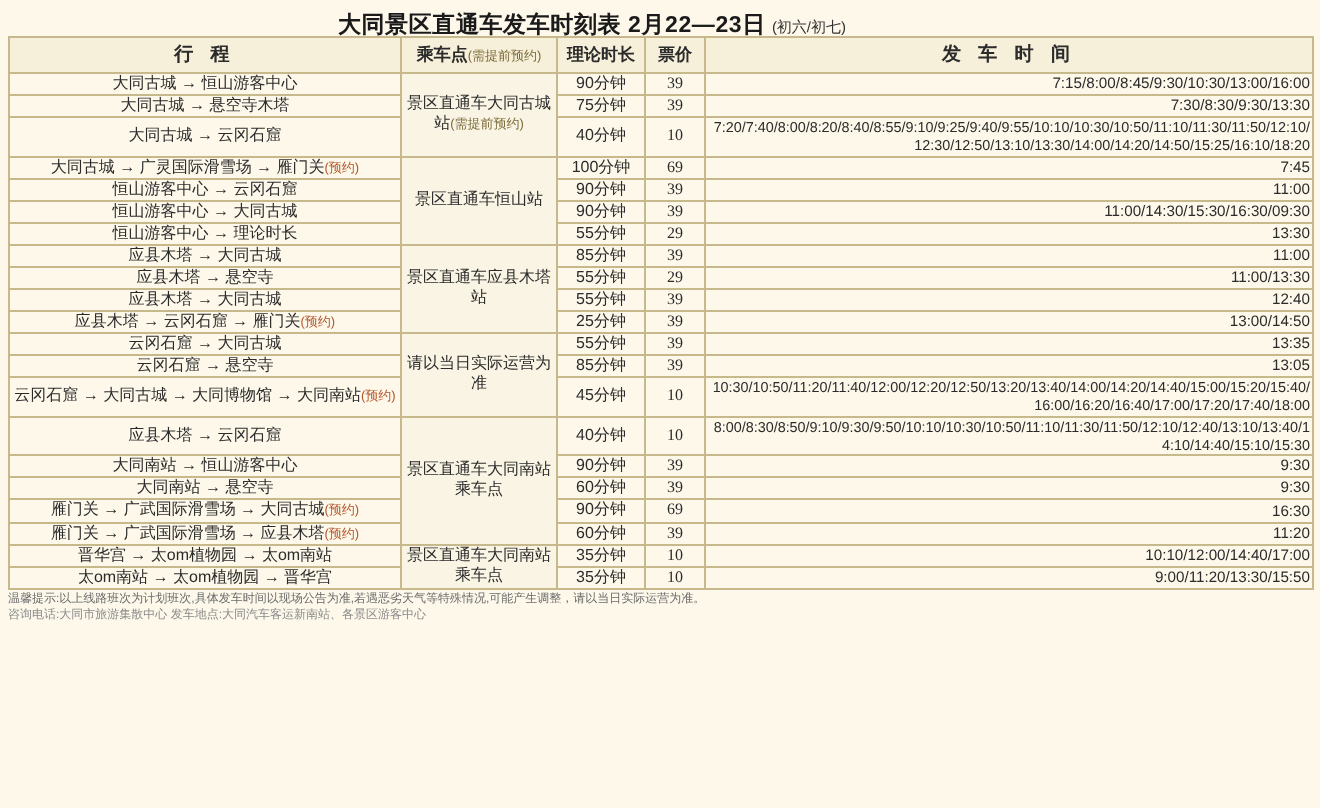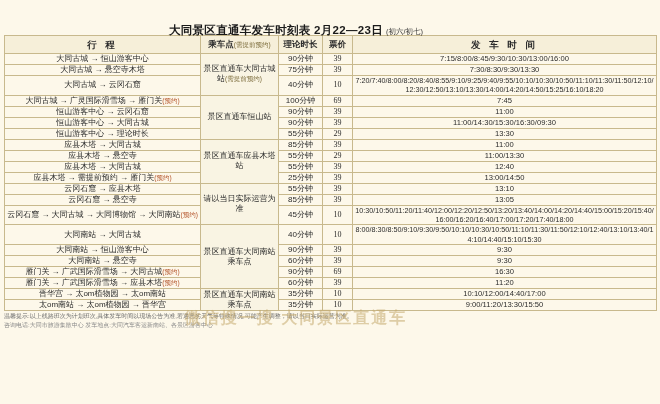--- a/index.html
+++ b/index.html
@@ -6,21 +6,21 @@
   body{
     width:660px;height:404px;
     background:#fdf8ea;
     font-family:"Liberation Sans","DejaVu Sans",sans-serif;
     overflow:hidden;
     position:relative;
   }
   .sheet{
     width:592px;height:404px;
     box-sizing:border-box;
-    padding:20px 4px 0 4px;
+    padding:3px 4px 0 4px;
     position:relative;
   }
   .title-row{
     text-align:center;
     position:relative;
     height:15px;
   }
   .title{
     font-size:11.5px;
     font-weight:bold;
@@ -77,21 +77,21 @@
     font-size:6.5px;
   }
   .pickup{
     background:#f9f4e3;
     font-size:8px;
   }
   .dur{font-size:8px;margin-left:27px;}
   .price{font-size:8px;font-family:Liberation Serif, serif;}
   .times{
     font-size:7.2px;
-    text-align:center;
+    text-align:right;
     letter-spacing:0;
     line-height:1.3;
     word-break:break-all;
   }
   .times.big{font-size:7.6px;}
   .footer{
     font-size:6px;
     color:#6b6b6b;
     margin-top:1px;
     line-height:1.4;
@@ -194,46 +194,46 @@
           <td class="price">29</td>
           <td class="times big">11:00/13:30</td>
         </tr>
         <tr>
           <td class="route"><span>应县木塔 → 大同古城</span></td>
           <td class="dur">55分钟</td>
           <td class="price">39</td>
           <td class="times big">12:40</td>
         </tr>
         <tr>
-          <td class="route"><span>应县木塔 → 需提前预约 → 雁门关</span><span class="tag">(预约)</span></td>
+          <td class="route"><span>应县木塔 → 云冈石窟 → 雁门关</span><span class="tag">(预约)</span></td>
           <td class="dur">25分钟</td>
           <td class="price">39</td>
           <td class="times big">13:00/14:50</td>
         </tr>
         <tr>
-          <td class="route"><span>云冈石窟 → 应县木塔</span></td>
+          <td class="route"><span>云冈石窟 → 大同古城</span></td>
           <td class="pickup" rowspan="3"><span>请以当日实际运营为准</span></td>
           <td class="dur">55分钟</td>
           <td class="price">39</td>
-          <td class="times big">13:10</td>
+          <td class="times big">13:35</td>
         </tr>
         <tr>
           <td class="route"><span>云冈石窟 → 悬空寺</span></td>
           <td class="dur">85分钟</td>
           <td class="price">39</td>
           <td class="times big">13:05</td>
         </tr>
         <tr>
           <td class="route"><span>云冈石窟 → 大同古城 → 大同博物馆 → 大同南站</span><span class="tag">(预约)</span></td>
           <td class="dur">45分钟</td>
           <td class="price">10</td>
           <td class="times">10:30/10:50/11:20/11:40/12:00/12:20/12:50/13:20/13:40/14:00/14:20/14:40/15:00/15:20/15:40/16:00/16:20/16:40/17:00/17:20/17:40/18:00</td>
         </tr>
         <tr>
-          <td class="route"><span>大同南站 → 大同古城</span></td>
+          <td class="route"><span>应县木塔 → 云冈石窟</span></td>
           <td class="pickup" rowspan="5"><span>景区直通车大同南站乘车点</span></td>
           <td class="dur">40分钟</td>
           <td class="price">10</td>
           <td class="times">8:00/8:30/8:50/9:10/9:30/9:50/10:10/10:30/10:50/11:10/11:30/11:50/12:10/12:40/13:10/13:40/14:10/14:40/15:10/15:30</td>
         </tr>
         <tr>
           <td class="route"><span>大同南站 → 恒山游客中心</span></td>
           <td class="dur">90分钟</td>
           <td class="price">39</td>
           <td class="times big">9:30</td>
@@ -270,16 +270,13 @@
           <td class="times big">9:00/11:20/13:30/15:50</td>
         </tr>
       </tbody>
   </table>
 
   <div class="footer">
     <div>温馨提示:以上线路班次为计划班次,具体发车时间以现场公告为准,若遇恶劣天气等特殊情况,可能产生调整，请以当日实际运营为准。</div>
     <div class="l2">咨询电话:大同市旅游集散中心   发车地点:大同汽车客运新南站、各景区游客中心</div>
   </div>
 
-  <div class="wm">
-    <span>微信搜一搜   大同景区直通车</span>
-  </div>
 </div>
 
 </body></html>

